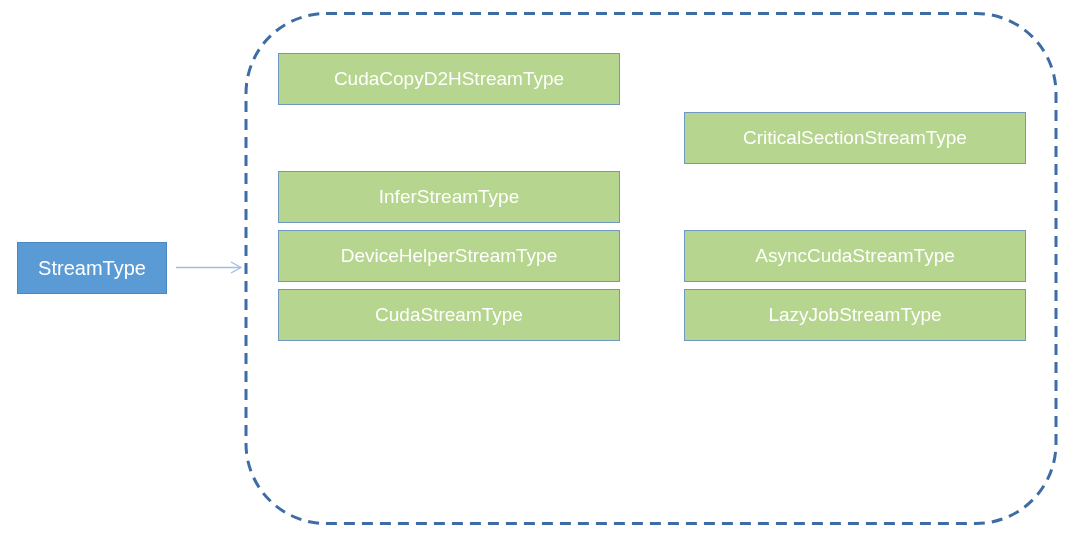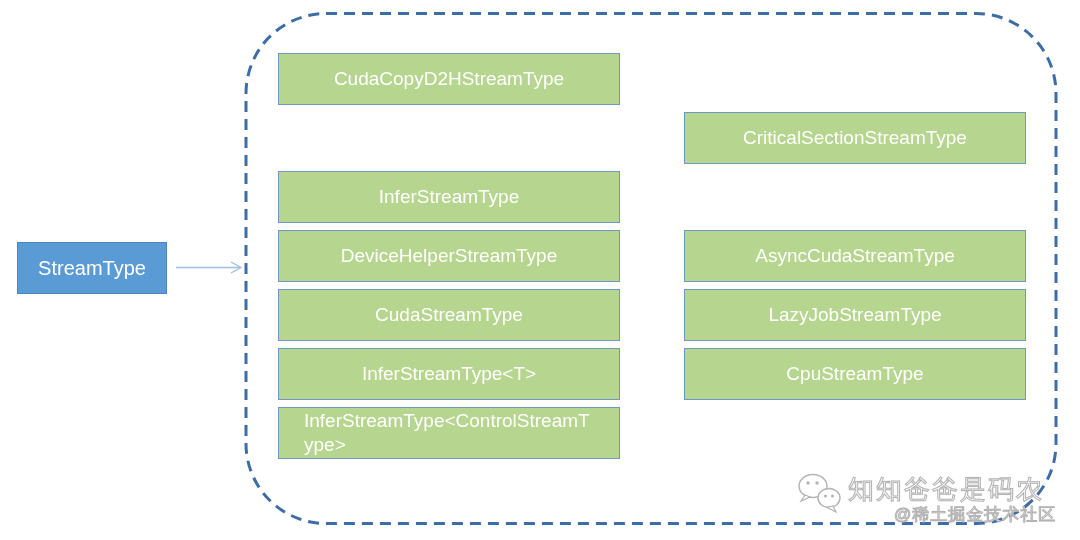--- a/index.html
+++ b/index.html
@@ -89,38 +89,19 @@
       <path d="M231 262 L241 267.5 L231 273" fill="none" stroke="#9dc0e4" stroke-width="1.3"></path>
     </g>
   </svg>
 
   <div class="root-box">StreamType</div>
 
   <div class="gbox col-left" style="top:53px">CudaCopyD2HStreamType</div>
   <div class="gbox col-left" style="top:171px">InferStreamType</div>
   <div class="gbox col-left" style="top:230px">DeviceHelperStreamType</div>
   <div class="gbox col-left" style="top:289px">CudaStreamType</div>
-  <div class="gbox col-left" style="top:348px">InferStreamType&lt;T&gt;</div>
-  <div class="gbox col-left" style="top:407px">InferStreamType&lt;ControlStreamType&gt;</div>
 
   <div class="gbox col-right" style="top:112px">CriticalSectionStreamType</div>
   <div class="gbox col-right" style="top:230px">AsyncCudaStreamType</div>
   <div class="gbox col-right" style="top:289px">LazyJobStreamType</div>
-  <div class="gbox col-right" style="top:348px">CpuStreamType</div>
 
-  <div class="watermark">
-    <svg class="wm-icon" width="50" height="42" viewBox="0 0 50 42">
-
-      <ellipse cx="17" cy="14" rx="14" ry="11.5" fill="#ffffff" stroke="#b3b3b3" stroke-width="1.4"></ellipse>
-      <path d="M9 23 L5 29 L14 25 Z" fill="#ffffff" stroke="#b3b3b3" stroke-width="1.2"></path>
-      <circle cx="12" cy="11" r="1.7" fill="#b3b3b3"></circle>
-      <circle cx="21" cy="11" r="1.7" fill="#b3b3b3"></circle>
-
-      <ellipse cx="33" cy="26" rx="11" ry="9.5" fill="#ffffff" stroke="#b3b3b3" stroke-width="1.4"></ellipse>
-      <path d="M37 34 L40 40 L31 35.5 Z" fill="#ffffff" stroke="#b3b3b3" stroke-width="1.2"></path>
-      <circle cx="29.5" cy="24" r="1.5" fill="#b3b3b3"></circle>
-      <circle cx="36.5" cy="24" r="1.5" fill="#b3b3b3"></circle>
-    </svg>
-    <div class="wm-line1">知知爸爸是码农</div>
-    <div class="wm-line2">@稀土掘金技术社区</div>
-  </div>
 
 </div>
 
 </body></html>

